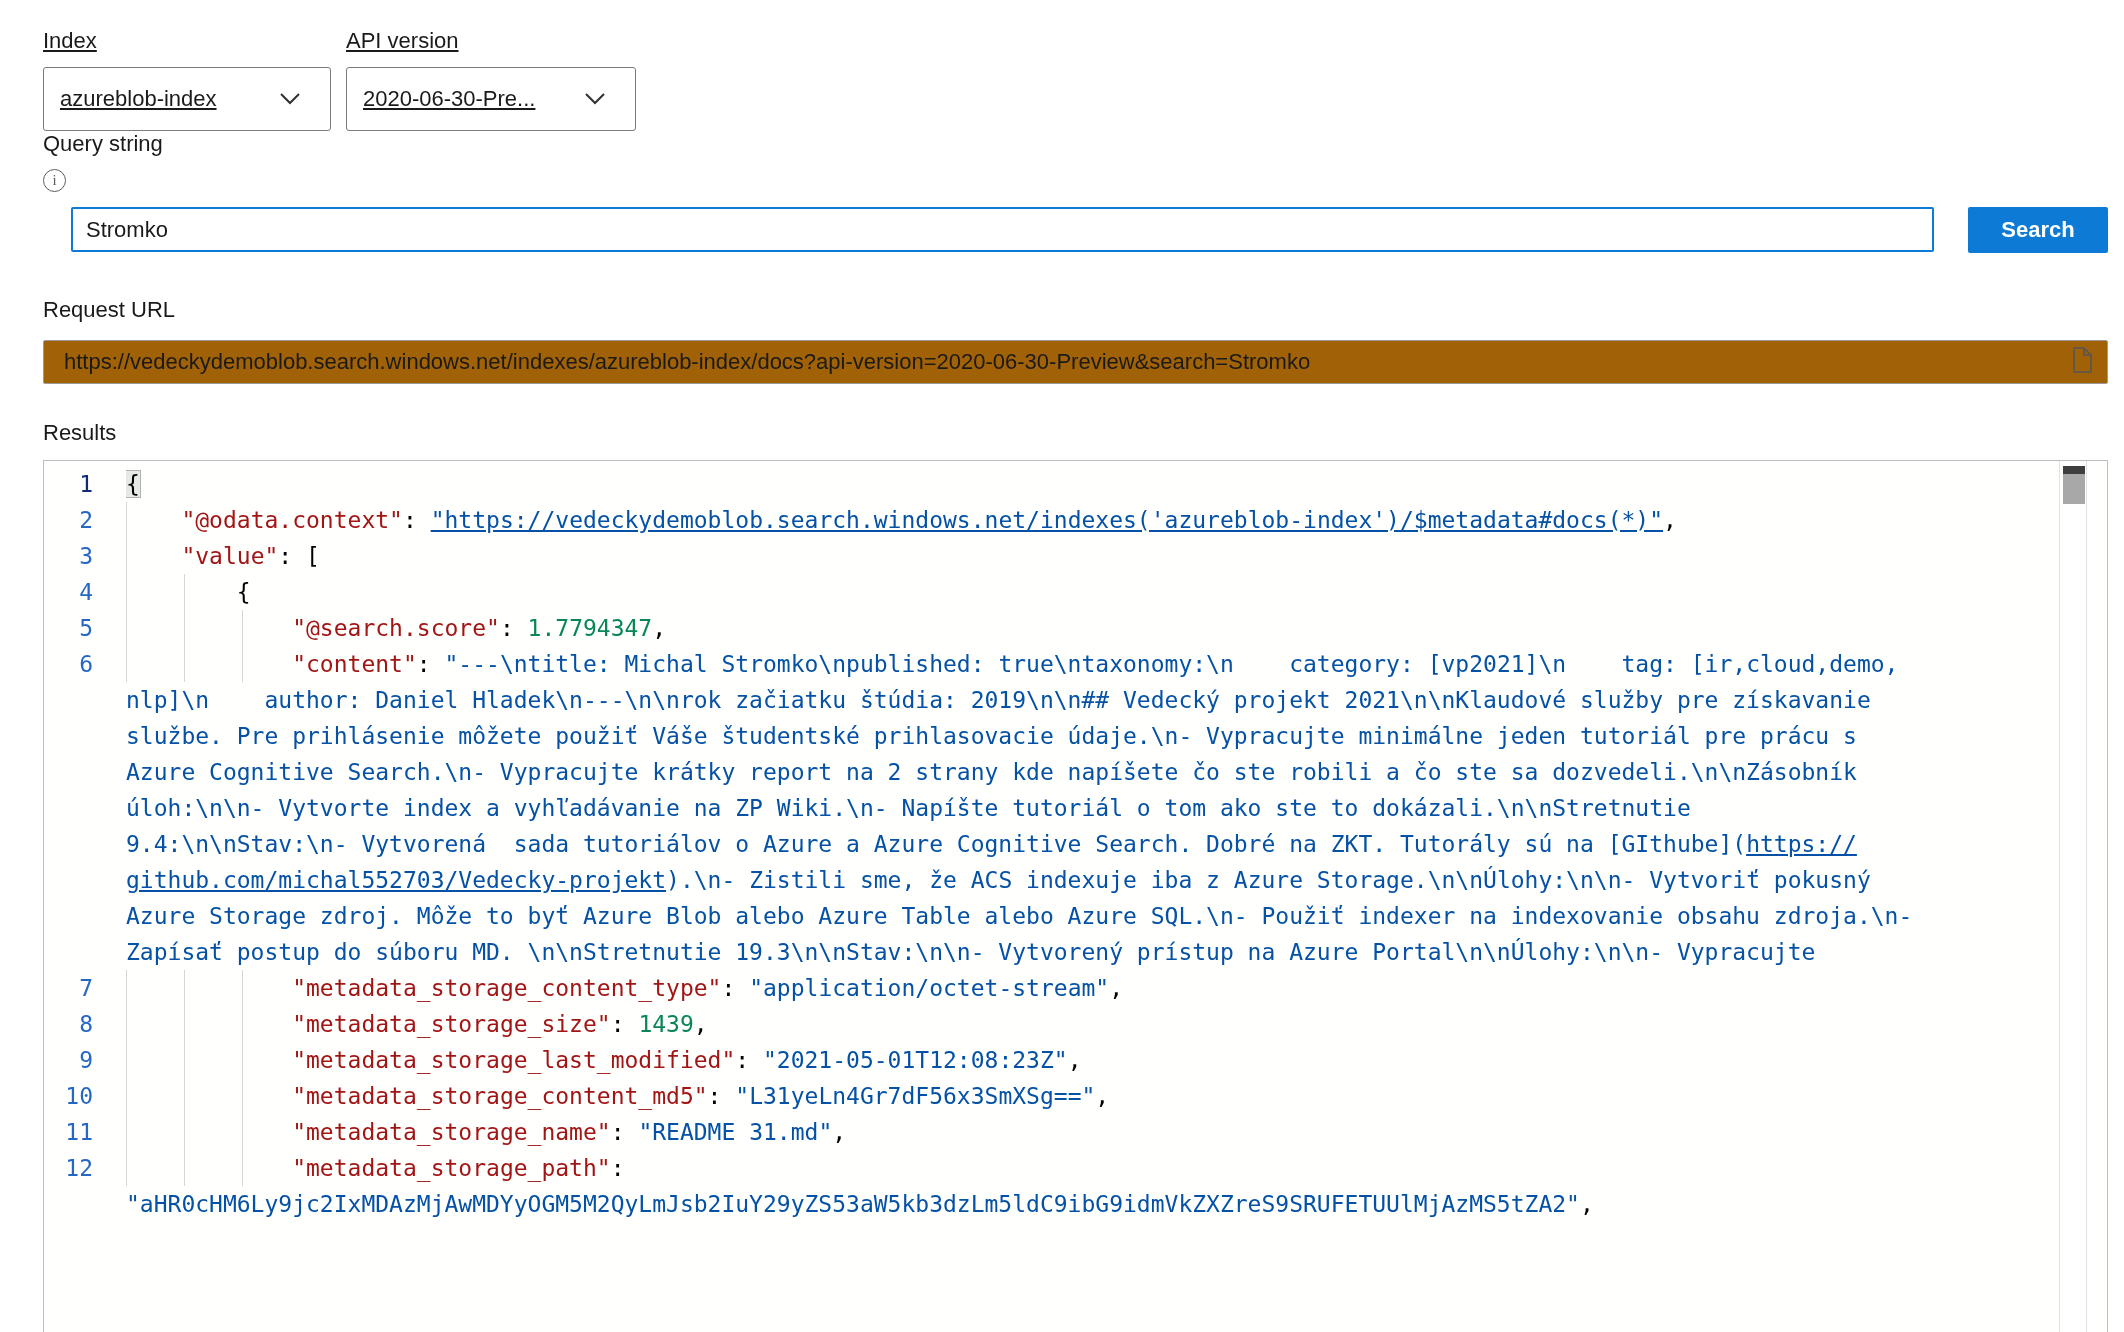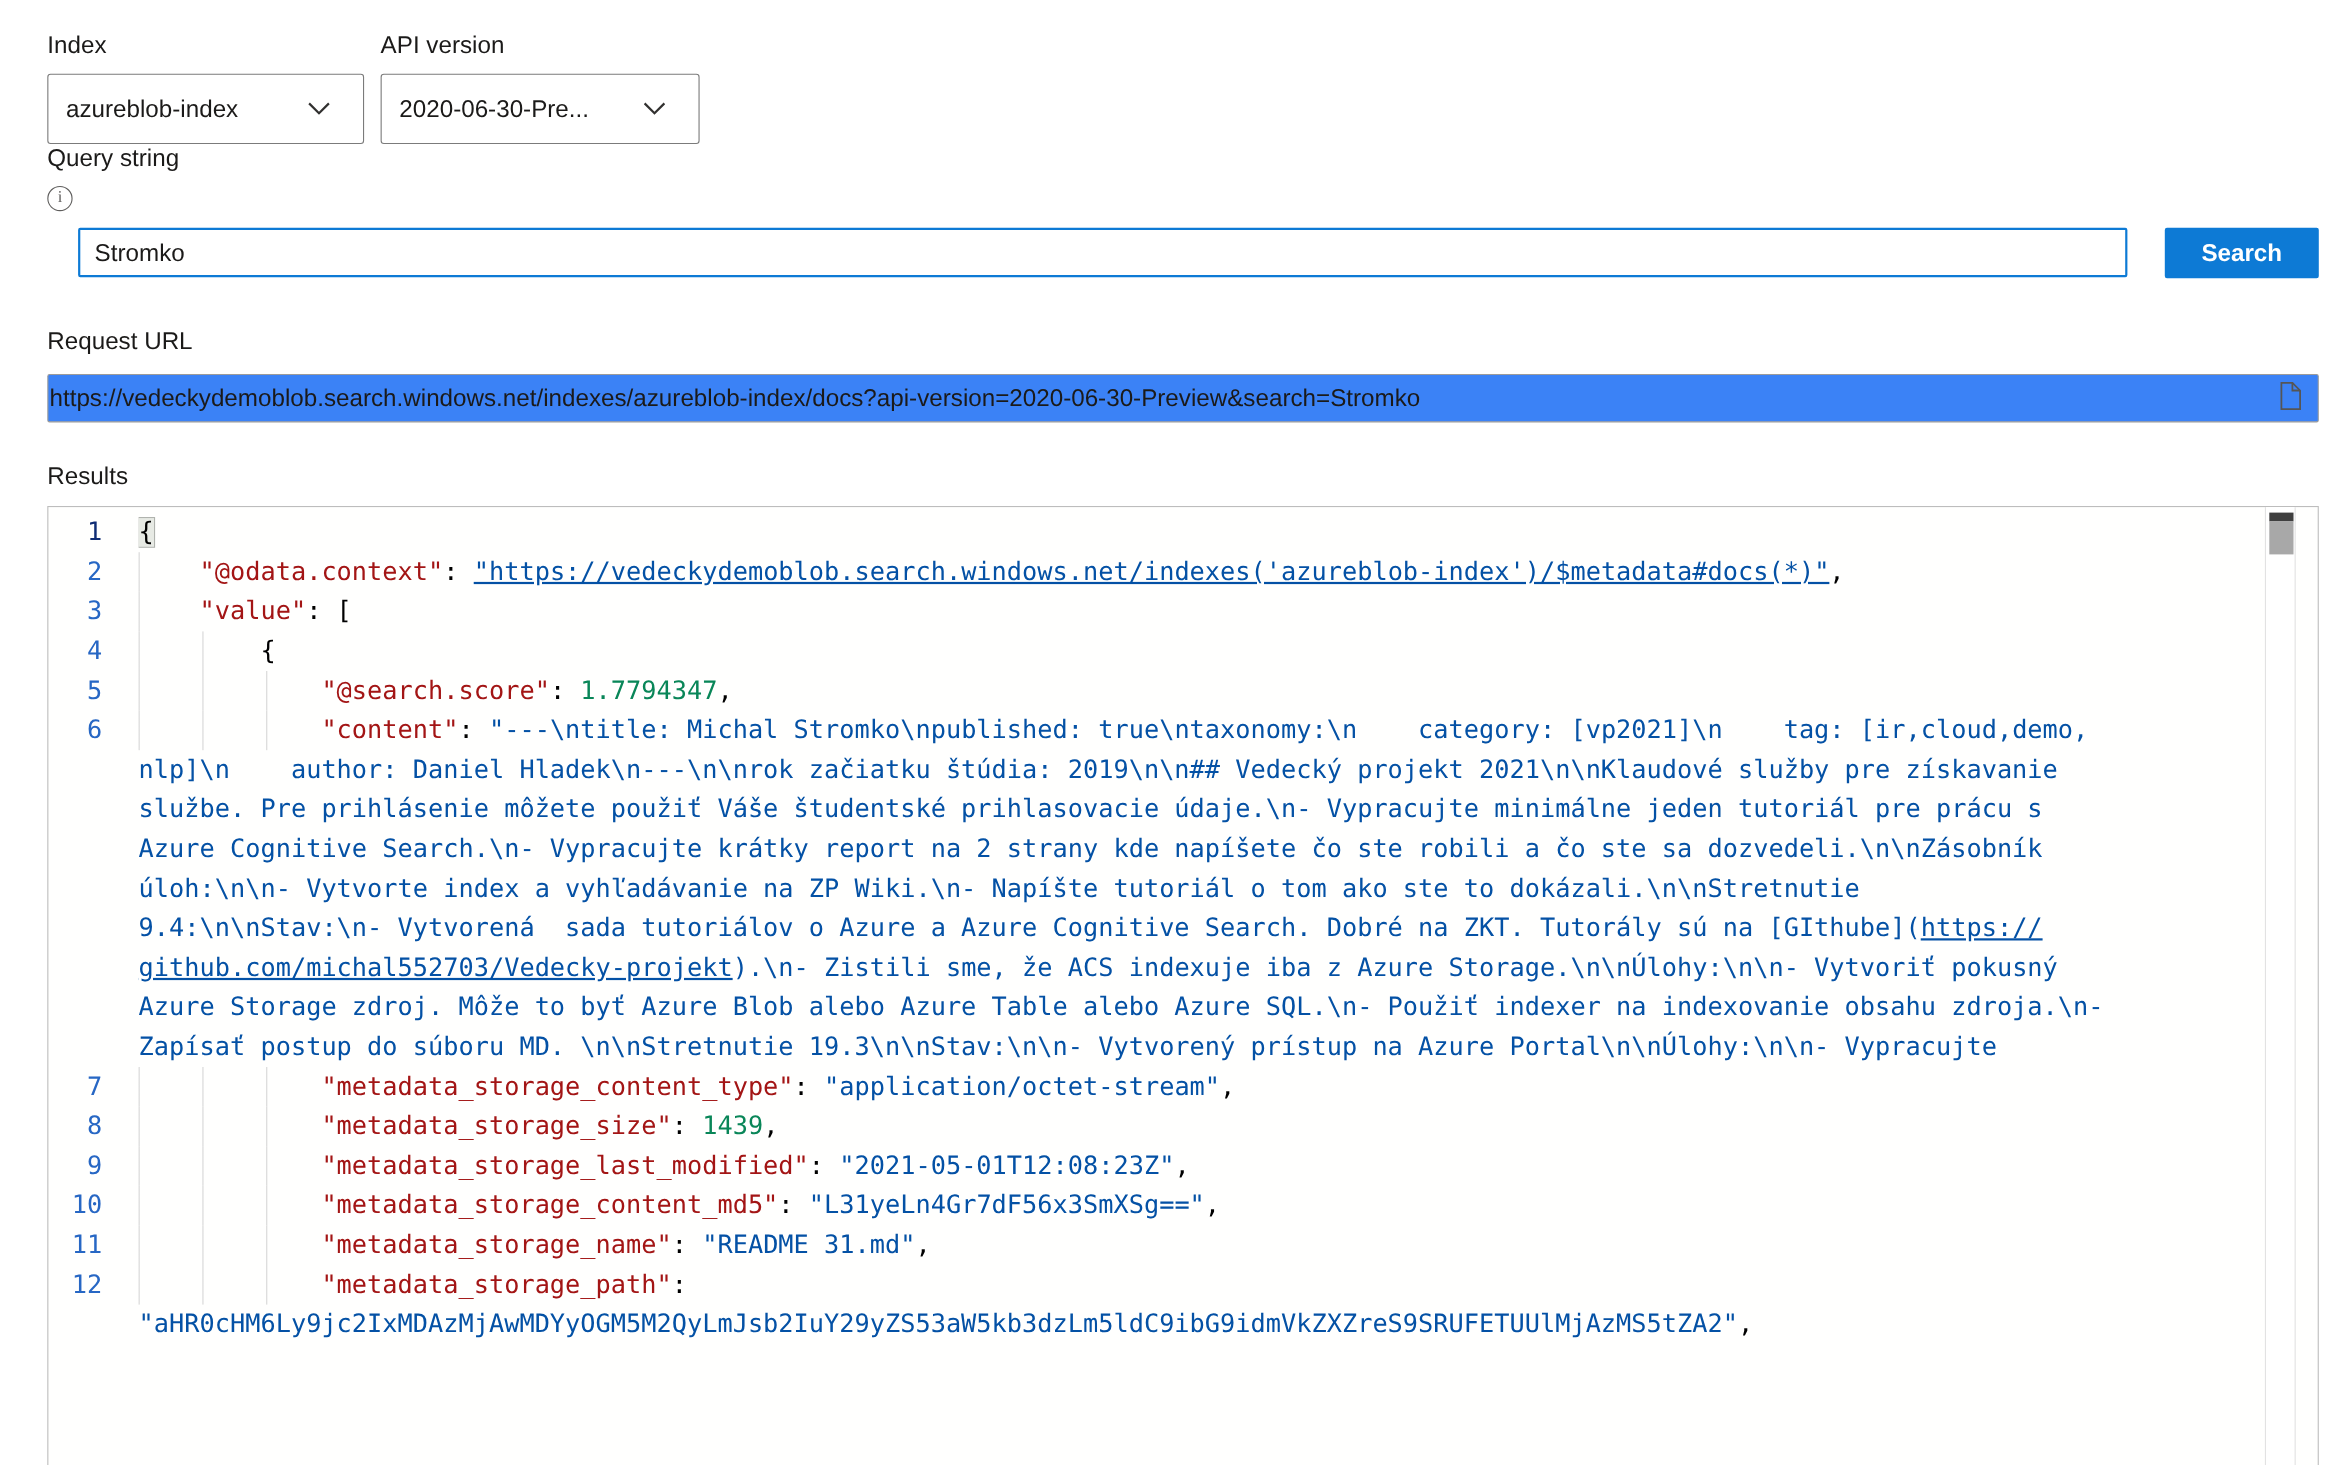--- a/index.html
+++ b/index.html
@@ -5,21 +5,21 @@
   * { box-sizing: border-box; }
   html,body { margin:0; padding:0; }
   body {
     width:2124px; height:1332px; overflow:hidden;
     background:#ffffff; color:#1b1a19;
     font-family:"Liberation Sans", sans-serif;
   }
   .page { padding:28px 16px 0 43px; }
 
   .label { font-size:22px; color:#1b1a19; }
-  .field-row { display:flex; gap:15px; }
+  .field-row { display:flex; gap:15px;text-decoration:underline; }
   .field { display:flex; flex-direction:column; }
   .field .label { margin-bottom:13px; }
 
   .dropdown {
     height:64px; border:1px solid #7b7b7b; border-radius:3px; background:#fff;
     display:flex; align-items:center; justify-content:space-between;
     padding:0 29px 0 16px; font-size:22px; cursor:pointer;
   }
   .dd-index { width:288px; }
   .dd-api   { width:290px; }
@@ -41,23 +41,23 @@
   }
   .search-btn {
     margin-left:34px; width:142px; height:46px; border:none; border-radius:2px;
     background:var(--accent); color:#ffffff; font-size:22px; font-weight:bold;
     font-family:"Liberation Sans", sans-serif; cursor:pointer;
   }
 
   .requrl-label { margin-top:44px; }
   .url-bar {
     margin-top:17px; width:2065px; height:44px;
-    background:#3b82f6; border:1px solid #9c9b9a; border-radius:2px;
+    background:#a16207; border:1px solid #9c9b9a; border-radius:2px;
     display:flex; align-items:center; justify-content:space-between;
-    padding:0 14px 0 1px; font-size:22px; color:#1b1a19;
+    padding:0 14px 0 20px; font-size:22px; color:#1b1a19;
   }
   .url-text { white-space:nowrap; overflow:hidden; }
   .copy-icon { flex:none; cursor:pointer; margin-left:12px; }
   .copy-icon svg { display:block; }
 
   .results-label { margin-top:36px; }
 
   .editor {
     margin-top:14px; width:2065px; height:880px;
     border:1px solid #bdbdbd; background:#fffffe; position:relative;

